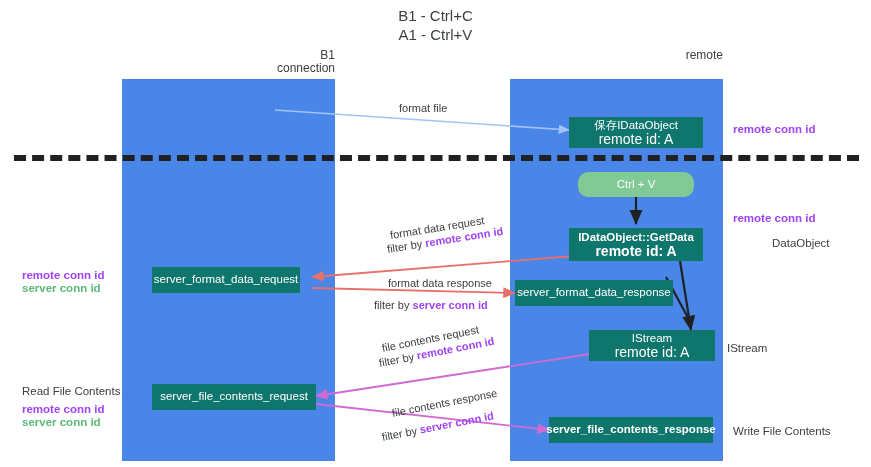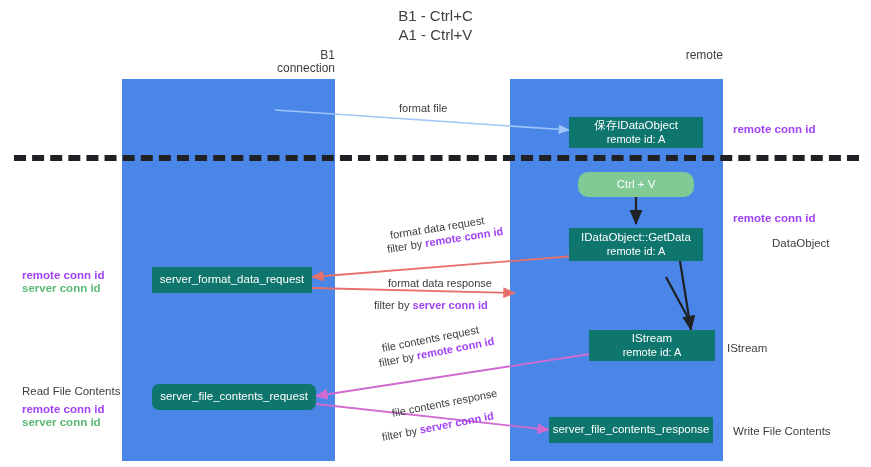--- a/index.html
+++ b/index.html
@@ -35,21 +35,21 @@
   }
 
   
   .box{
     position:absolute;box-sizing:border-box;
     display:flex;flex-direction:column;align-items:center;justify-content:center;
     text-align:center;color:#ffffff;font-size:11.5px;line-height:13.5px;
   }
   .box.green{background:#81c995;}
   .box.orange{background:#0f766e;}
-  .box .l2{font-size:11px;}
+  .box .l2{font-size:14px;}
 
   
   .side-label{
     position:absolute;font-size:11.5px;line-height:14px;white-space:nowrap;
   }
   .c-purple{color:#a142f4;font-weight:bold;}
   .c-green{color:#5bb974;font-weight:bold;}
   .c-dark{color:#3c4043;}
 
   
@@ -122,40 +122,43 @@
 
   <div class="box orange" style="left:569px;top:117px;width:134px;height:31px;">
     <span>保存IDataObject</span>
     <span class="l2">remote id: A</span>
   </div>
 
   <div class="box green" style="left:578px;top:172px;width:116px;height:25px;border-radius:10px;">
     <span>Ctrl + V</span>
   </div>
 
-  <div class="box orange" style="left:569px;top:228px;width:134px;height:33px;">
+  <div class="box orange" style="left:569px;top:228px;width:134px;height:33px;font-weight:bold;">
     <span>IDataObject::GetData</span>
     <span class="l2">remote id: A</span>
   </div>
 
-  <div class="box orange" style="left:152px;top:267px;width:160px;height:26px;">
+  <div class="box orange" style="left:152px;top:267px;width:148px;height:26px;">
     <span>server_format_data_request</span>
   </div>
 
+  <div class="box orange" style="left:515px;top:280px;width:158px;height:26px;">
+    <span>server_format_data_response</span>
+  </div>
 
   <div class="box orange" style="left:589px;top:330px;width:126px;height:31px;">
     <span>IStream</span>
     <span class="l2">remote id: A</span>
   </div>
 
-  <div class="box orange" style="left:152px;top:384px;width:164px;height:26px;border-radius:7px;">
+  <div class="box orange" style="left:152px;top:384px;width:164px;height:26px;">
     <span>server_file_contents_request</span>
   </div>
 
-  <div class="box orange" style="left:549px;top:417px;width:164px;height:26px;">
+  <div class="box orange" style="left:549px;top:417px;width:164px;height:26px;font-weight:bold;">
     <span>server_file_contents_response</span>
   </div>
 
   <div class="side-label c-purple" style="left:733px;top:122px;">remote conn id</div>
 
   <div class="side-label c-purple" style="left:733px;top:211px;">remote conn id</div>
 
   <div class="side-label c-dark" style="left:772px;top:236px;">DataObject</div>
 
   <div class="side-label c-dark" style="left:727px;top:341px;">IStream</div>

